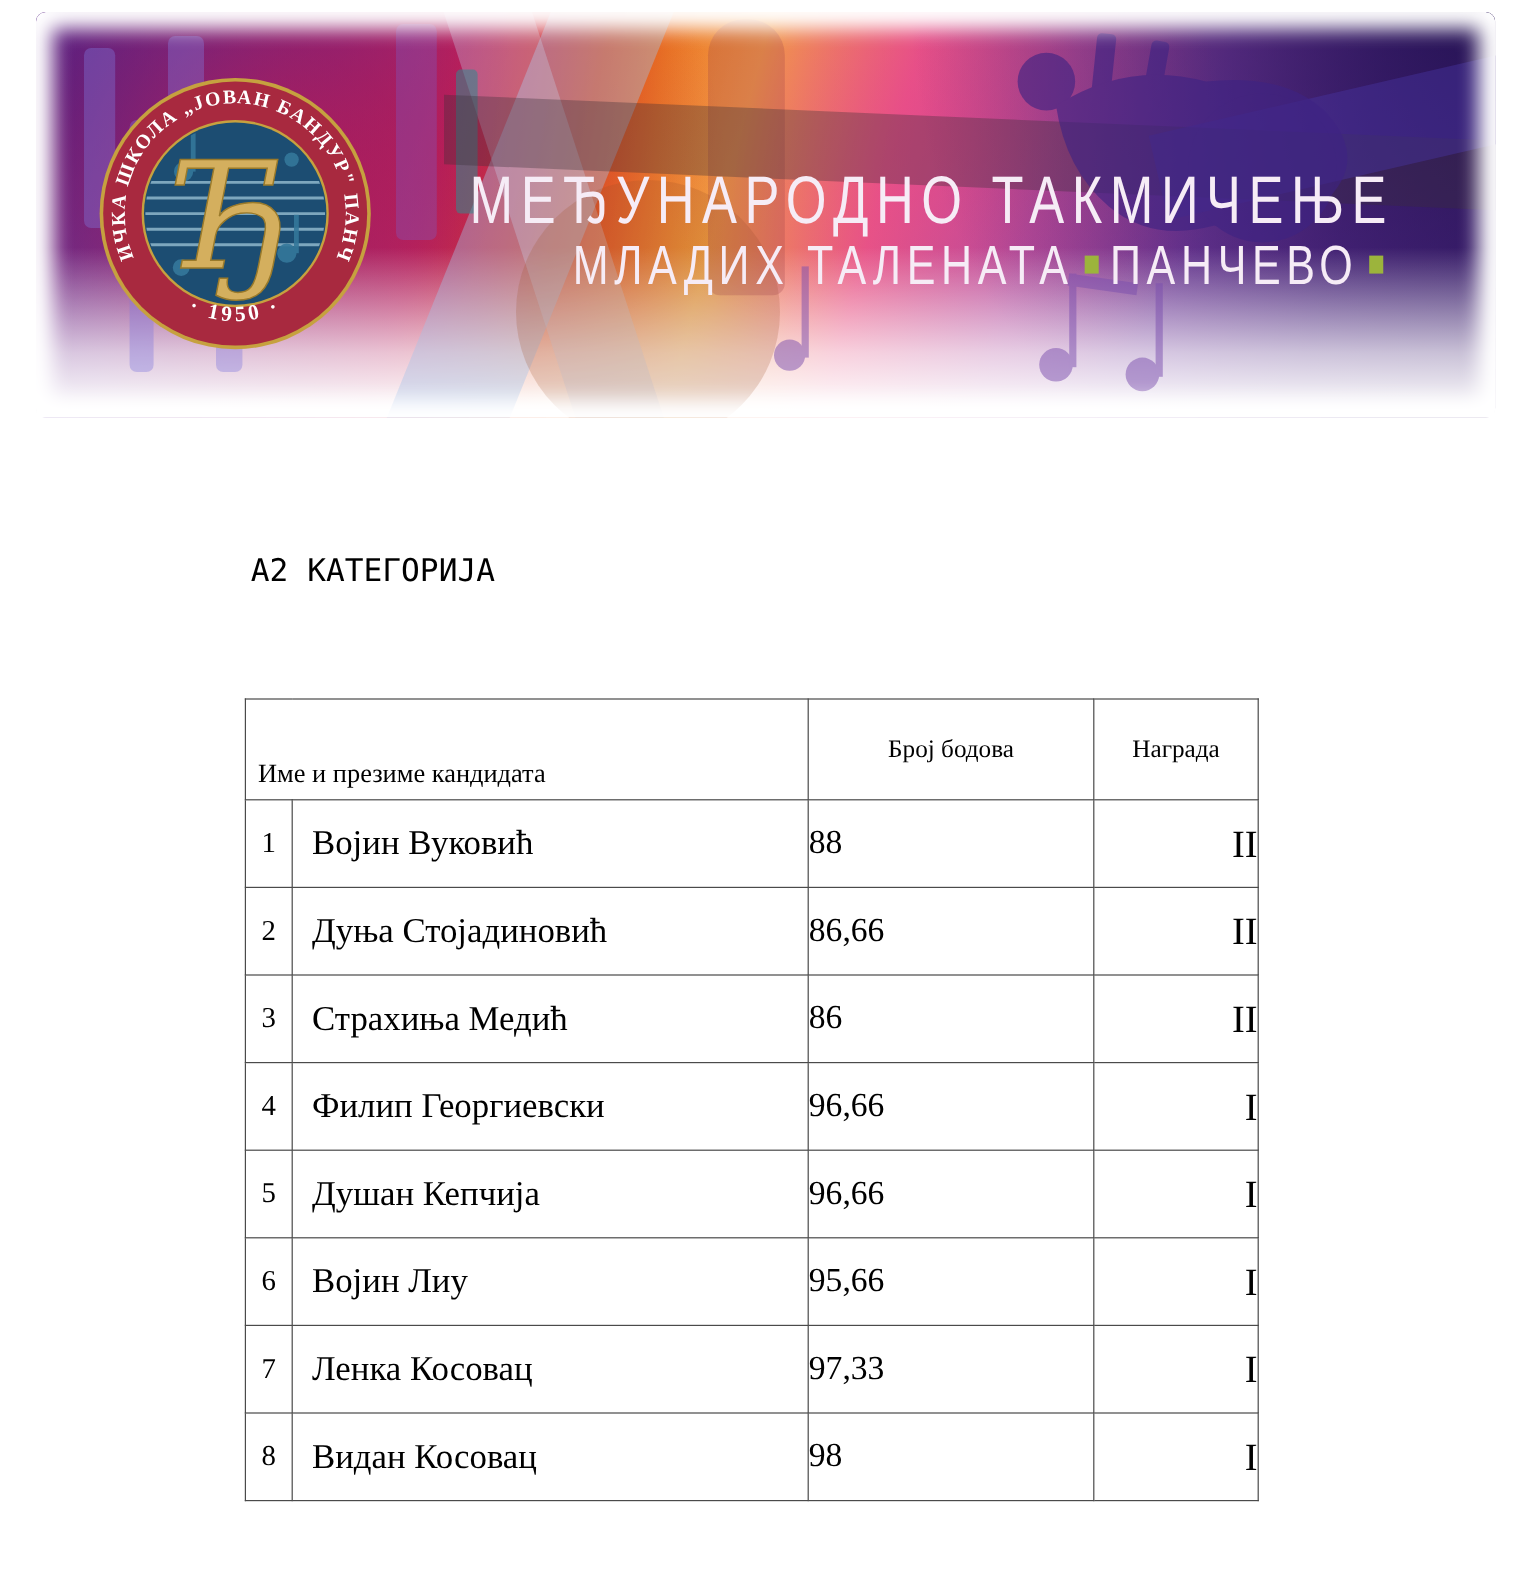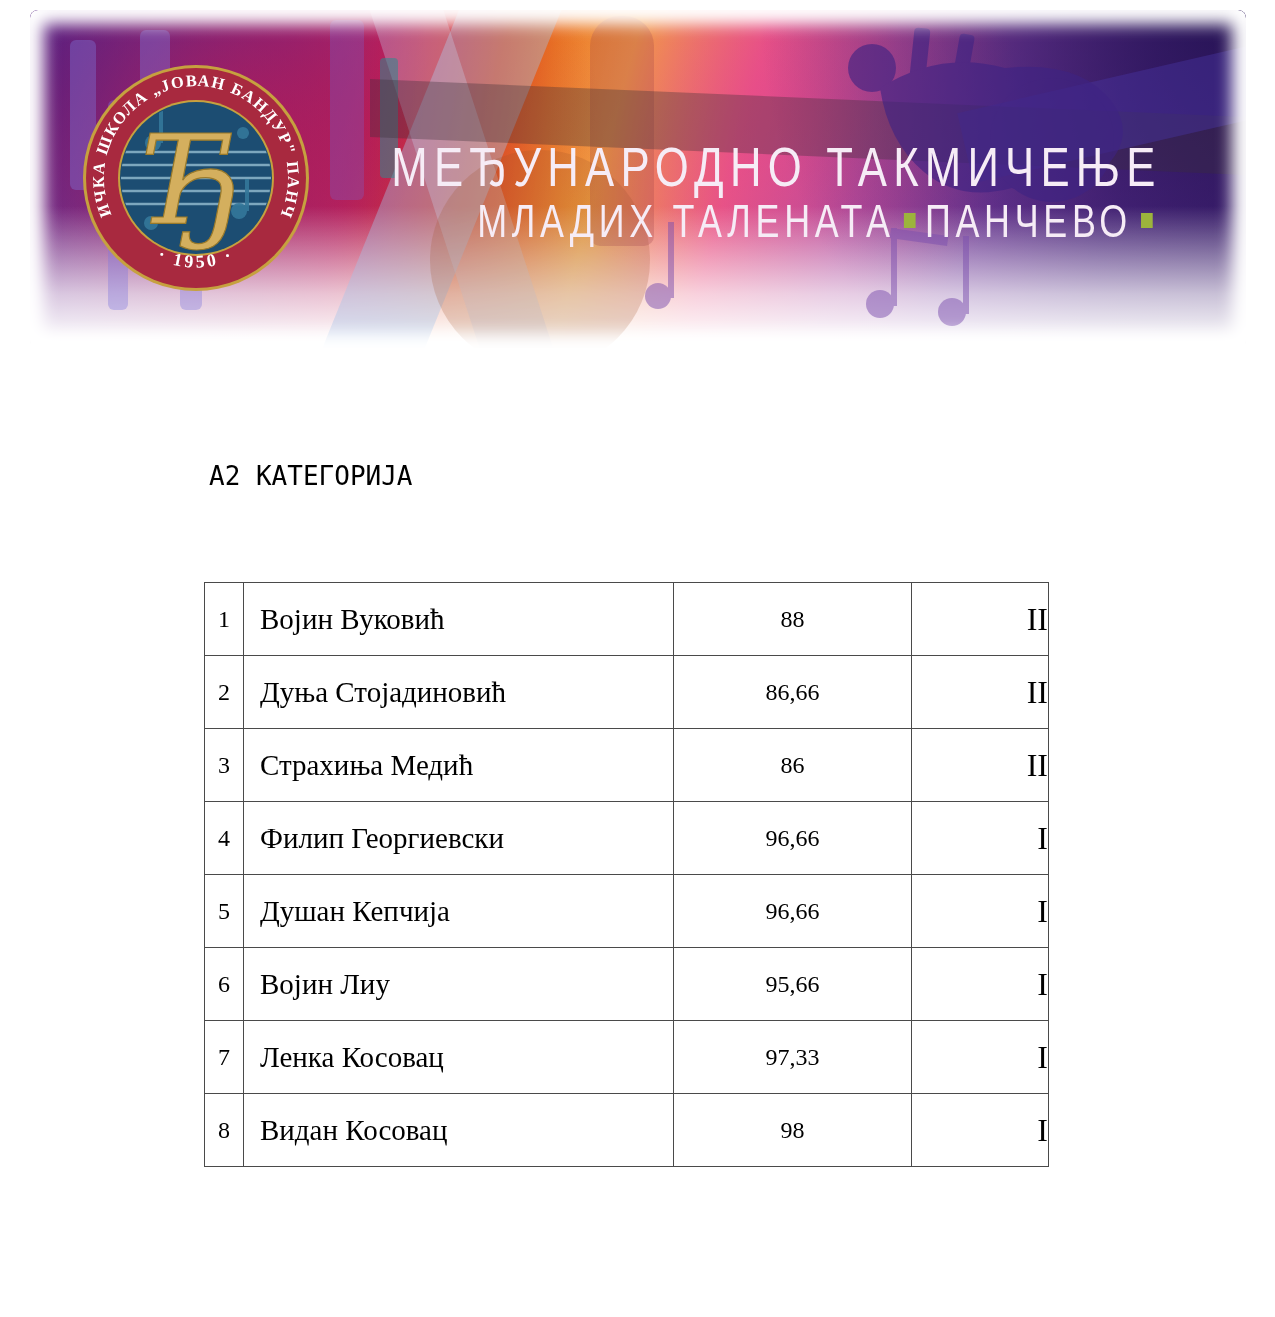--- a/index.html
+++ b/index.html
@@ -67,21 +67,21 @@
   col.c-score { width:238px; } col.c-prize { width:137px; }
 
   tr.hdr { height:84px; }
   tr.row { height:73px; }
 
   .h-name { text-align:left; vertical-align:bottom; padding:0 6px 8px 10px; font-size:22px; }
   .h-score, .h-prize { text-align:center; vertical-align:middle; font-size:21px; }
 
   .c-num  { text-align:center; vertical-align:middle; font-size:24px; }
   .c-nm   { text-align:left; vertical-align:middle; padding-left:16px; font-size:29px;margin-top:12px; }
-  .c-sc   { text-align:center; vertical-align:middle; font-size:24px; }
+  .c-sc   { vertical-align:middle; font-size:28px; }
   .c-pz   { text-align:right; vertical-align:middle; font-size:32px; }
 </style>
 </head>
 <body>
 
 <div class="banner">
 
   <div class="shape bar" style="left:40px; top:30px; width:26px; height:150px;"></div>
   <div class="shape bar" style="left:78px; top:90px; width:20px; height:210px;"></div>
   <div class="shape bar" style="left:110px; top:20px; width:30px; height:120px;"></div>
@@ -168,20 +168,25 @@
 <h1 class="doc-title">А2 КАТЕГОРИЈА</h1>
 
 <table class="results">
   <colgroup>
     <col class="c-no">
       <col class="c-name">
       <col class="c-score">
       <col class="c-prize">
   </colgroup>
   <tbody>
+  <tr class="hdr">
+    <th class="h-name" colspan="2">Име и презиме кандидата</th>
+    <th class="h-score">Број бодова</th>
+    <th class="h-prize">Награда</th>
+  </tr>
 
   <tr class="row">
     <td class="c-num">1</td>
     <td class="c-nm">Војин Вуковић</td>
     <td class="c-sc">88</td>
     <td class="c-pz">II</td>
   </tr>
   <tr class="row">
     <td class="c-num">2</td>
     <td class="c-nm">Дуња Стојадиновић</td>

